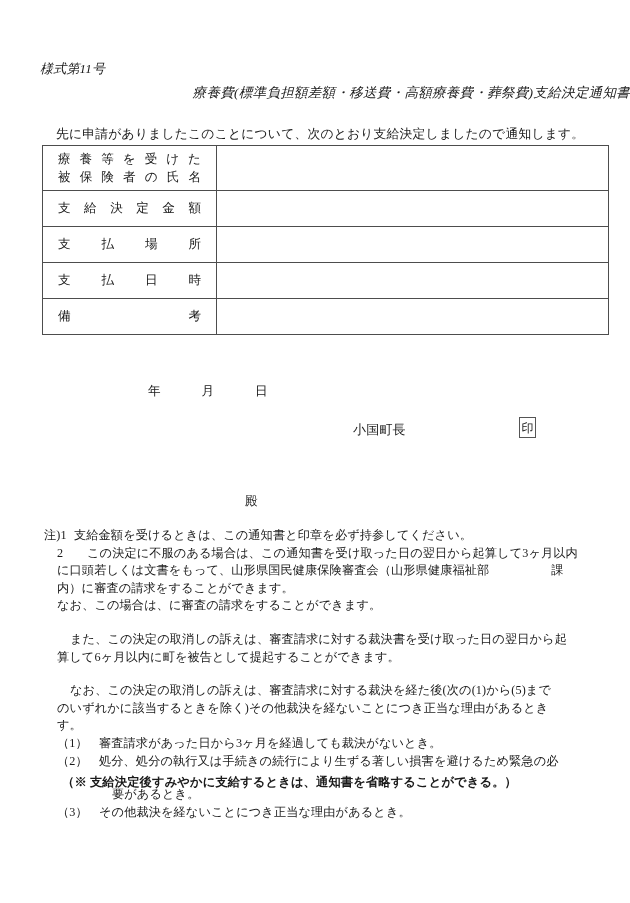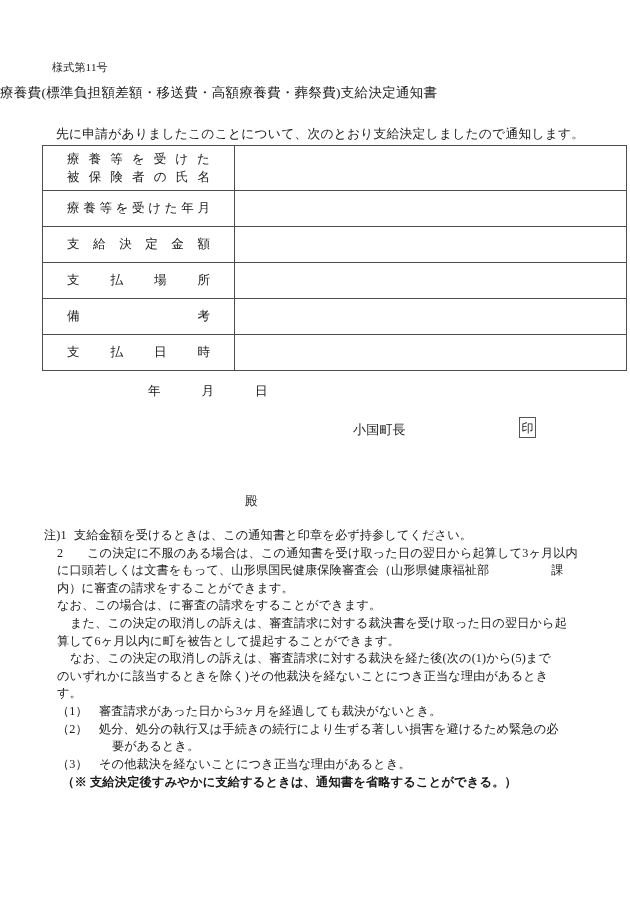--- a/index.html
+++ b/index.html
@@ -15,36 +15,38 @@
     color: #1a1a1a;
     overflow: hidden;
   }
   .page {
     position: absolute;
     inset: 0;
   }
 
   .form-no {
     position: absolute;
-    left: 52px;
+    left: 40px;
     top: 60px;
-    font-size: 11px;
-    letter-spacing: 0.2px;
-    white-space: nowrap;
+    font-size: 13px;
+    letter-spacing: 0.2px;
+    white-space: nowrap;
+    font-style: italic;
   }
 
   .doc-title {
     position: absolute;
     left: 0;
     right: 0;
     top: 84px;
-    text-align: left;
+    text-align: right;
     font-size: 13.5px;
     letter-spacing: 0.3px;
     white-space: nowrap;
+    font-style: italic;
   }
 
   .lead {
     position: absolute;
     left: 56px;
     top: 126px;
     font-size: 12.8px;
     letter-spacing: 0.2px;
     white-space: nowrap;
   }
@@ -58,21 +60,21 @@
     border-collapse: collapse;
     table-layout: fixed;
   }
   .form-table td {
     border: 1px solid #4d4d4d;
     padding: 0;
     vertical-align: middle;
   }
   .form-table td.label {
     width: 143px;
-    padding: 0 24px;
+    padding: 0 15px;
     font-size: 12.6px;
     line-height: 1.45;
   }
   .form-table td.value {
     width: 391px;
   }
   .row-tall td { height: 44px; }
   .row-std  td { height: 35px; }
 
   .spread-2 {
@@ -135,21 +137,21 @@
     left: 44px;
     top: 527px;
     width: 546px;
     font-size: 12.2px;
     line-height: 17.6px;
     letter-spacing: 0.1px;
   }
   .notes .nline { white-space: nowrap; }
   .ind-0  { margin-left: 0; }
   .ind-1  { margin-left: 13px; }
-  .ind-2  { margin-left: 26px; }
+  .ind-2  { margin-left: 26px; margin-top: 16px; }
   .num-col {
     display: inline-block;
     width: 30px;
   }
   .paren-col {
     display: inline-block;
     width: 42px;
   }
   .blank-gap { display: inline-block; width: 62px; }
 
@@ -178,45 +180,39 @@
     <tbody>
       <tr class="row-tall">
         <td class="label">
           <span class="label-block spread-2">療養等を受けた</span>
           <span class="label-block spread-2">被保険者の氏名</span>
         </td>
         <td class="value"></td>
       </tr>
       <tr class="row-std">
         <td class="label">
-          <span class="label-block spread">療養等を受けた年月</span>
-        </td>
-        <td class="value"></td>
-      </tr>
-      <tr class="row-std">
-        <td class="label">
           <span class="label-block spread">支給決定金額</span>
         </td>
         <td class="value"></td>
       </tr>
       <tr class="row-std">
         <td class="label">
           <span class="label-block spread">支払場所</span>
         </td>
         <td class="value"></td>
       </tr>
       <tr class="row-std">
         <td class="label">
+          <span class="label-block spread">支払日時</span>
+        </td>
+        <td class="value"></td>
+      </tr>
+      <tr class="row-std">
+        <td class="label">
           <span class="label-block spread">備考</span>
-        </td>
-        <td class="value"></td>
-      </tr>
-      <tr class="row-std">
-        <td class="label">
-          <span class="label-block spread">支払日時</span>
         </td>
         <td class="value"></td>
       </tr>
     </tbody>
   </table>
 
   <div class="date-line">
     <span>年</span>
     <span class="gap-m"></span>
     <span>月</span>

